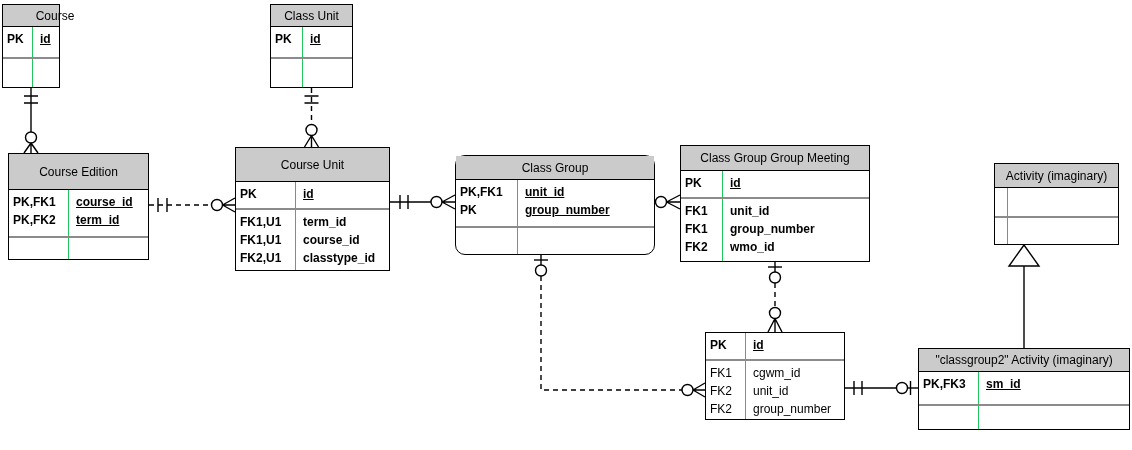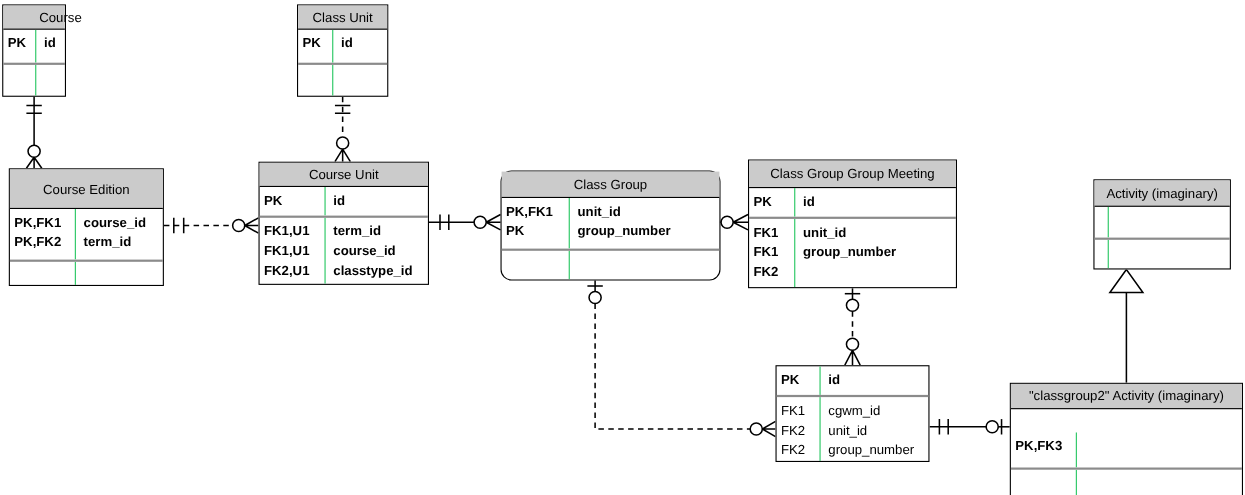--- a/index.html
+++ b/index.html
@@ -18,21 +18,21 @@
     text-align:center; font-weight:normal; font-size:12px;
     display:flex; align-items:center; justify-content:center;
   }
   .sec { display:flex; box-sizing:border-box; overflow:hidden; }
   .sec + .sec { border-top:2px solid #8b8b8b; }
   .kc {
     box-sizing:border-box; border-right:1px solid #22c55e;
     padding:3px 2px 0 4px; line-height:18px; white-space:nowrap;
   }
   .nc { flex:1; padding:3px 2px 0 7px; line-height:18px; white-space:nowrap; }
-  .u { }
+  .u { text-decoration:underline; }
   .nw { font-weight:normal; }
 </style>
 </head>
 <body>
 
 <svg id="wires" width="1132" height="450" viewBox="0 0 1132 450">
   <g stroke="#000" stroke-width="1.4" fill="none">
 
     <g>
       <path d="M31 87 V132"></path>
@@ -138,21 +138,21 @@
       <div><span class="u">term_id</span></div>
     </div>
   </div>
   <div class="sec" style="height:23px;">
     <div class="kc" style="width:60px;"></div>
       <div class="nc"></div>
   </div>
 </div>
 
 <div class="entity" style="left:235px;top:147px;width:155px;">
-  <div class="hdr" style="height:22px;">Course Unit</div>
+  <div class="hdr" style="height:34px;">Course Unit</div>
   <div class="sec" style="height:26px;">
     <div class="kc" style="width:60px;">PK</div>
     <div class="nc"><span class="u">id</span></div>
   </div>
   <div class="sec" style="height:62px;">
     <div class="kc" style="width:60px;">
       <div>FK1,U1</div>
       <div>FK1,U1</div>
       <div>FK2,U1</div>
     </div>
@@ -190,20 +190,21 @@
   </div>
   <div class="sec" style="height:64px;">
     <div class="kc" style="width:42px;">
       <div>FK1</div>
       <div>FK1</div>
       <div>FK2</div>
     </div>
     <div class="nc">
       <div>unit_id</div>
       <div>group_number</div>
+      <div>wmo_id</div>
     </div>
   </div>
 </div>
 
 <div class="entity" style="left:962px;top:163px;width:125px;margin-left:32px;">
   <div class="hdr" style="height:24px;">Activity (imaginary)</div>
   <div class="sec" style="height:28px;">
     <div class="kc" style="width:13px;"></div>
       <div class="nc"></div>
   </div>
@@ -227,20 +228,21 @@
     <div class="nc">
       <div>cgwm_id</div>
       <div>unit_id</div>
       <div>group_number</div>
     </div>
   </div>
 </div>
 
 <div class="entity" style="left:918px;top:348px;width:212px;">
   <div class="hdr" style="height:23px;">"classgroup2" Activity (imaginary)</div>
-  <div class="sec" style="height:32px;margin-top:21px;">
+  <div class="sec" style="height:32px;">
     <div class="kc" style="width:60px;">PK,FK3</div>
+    <div class="nc"><span class="u">sm_id</span></div>
   </div>
   <div class="sec" style="height:25px;">
     <div class="kc" style="width:60px;"></div>
       <div class="nc"></div>
   </div>
 </div>
 
 </body></html>

